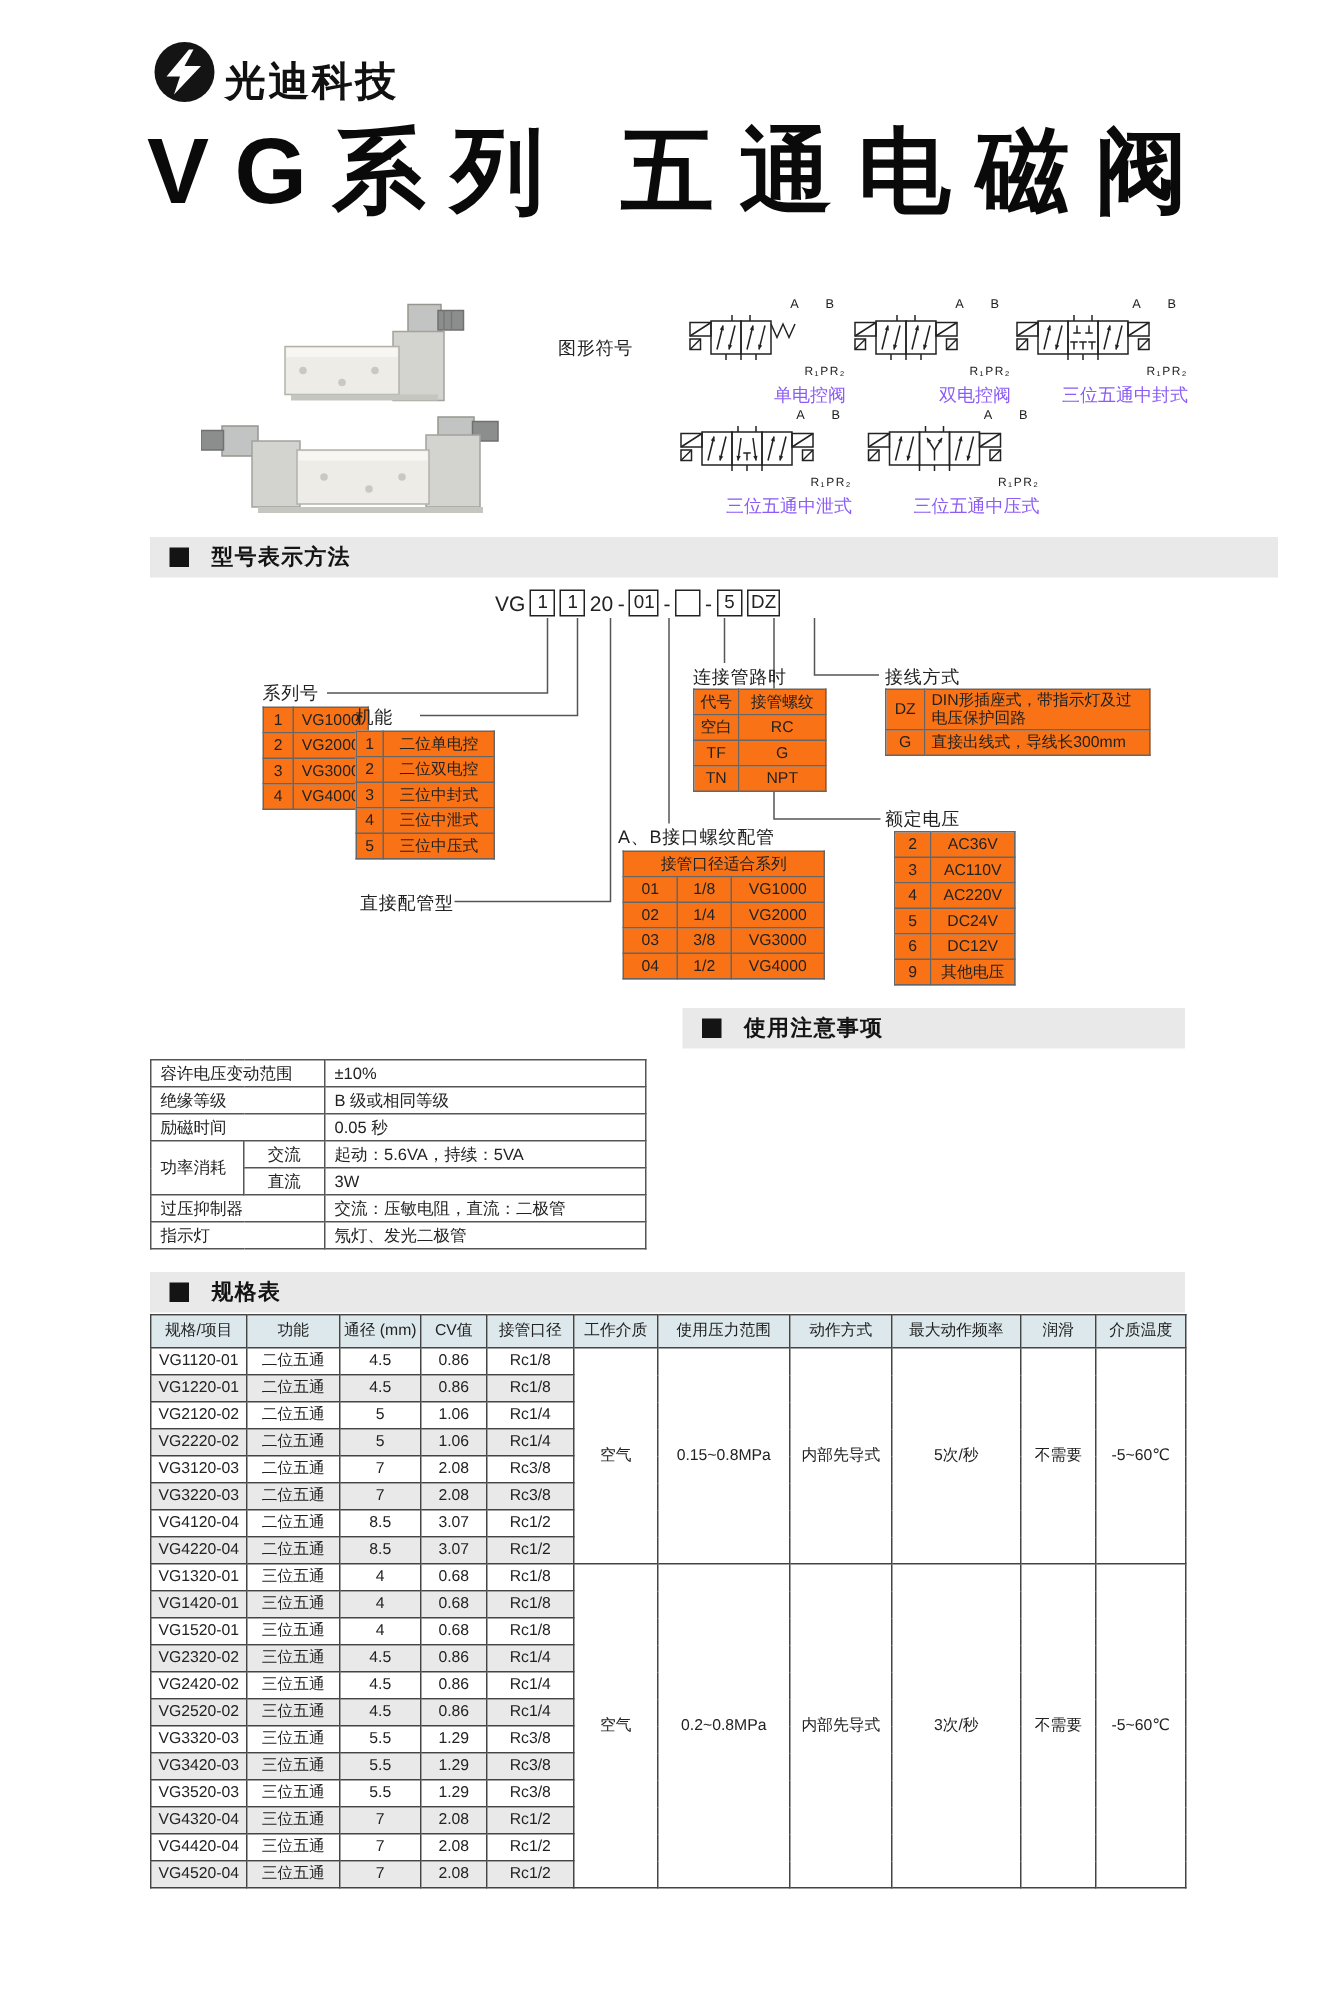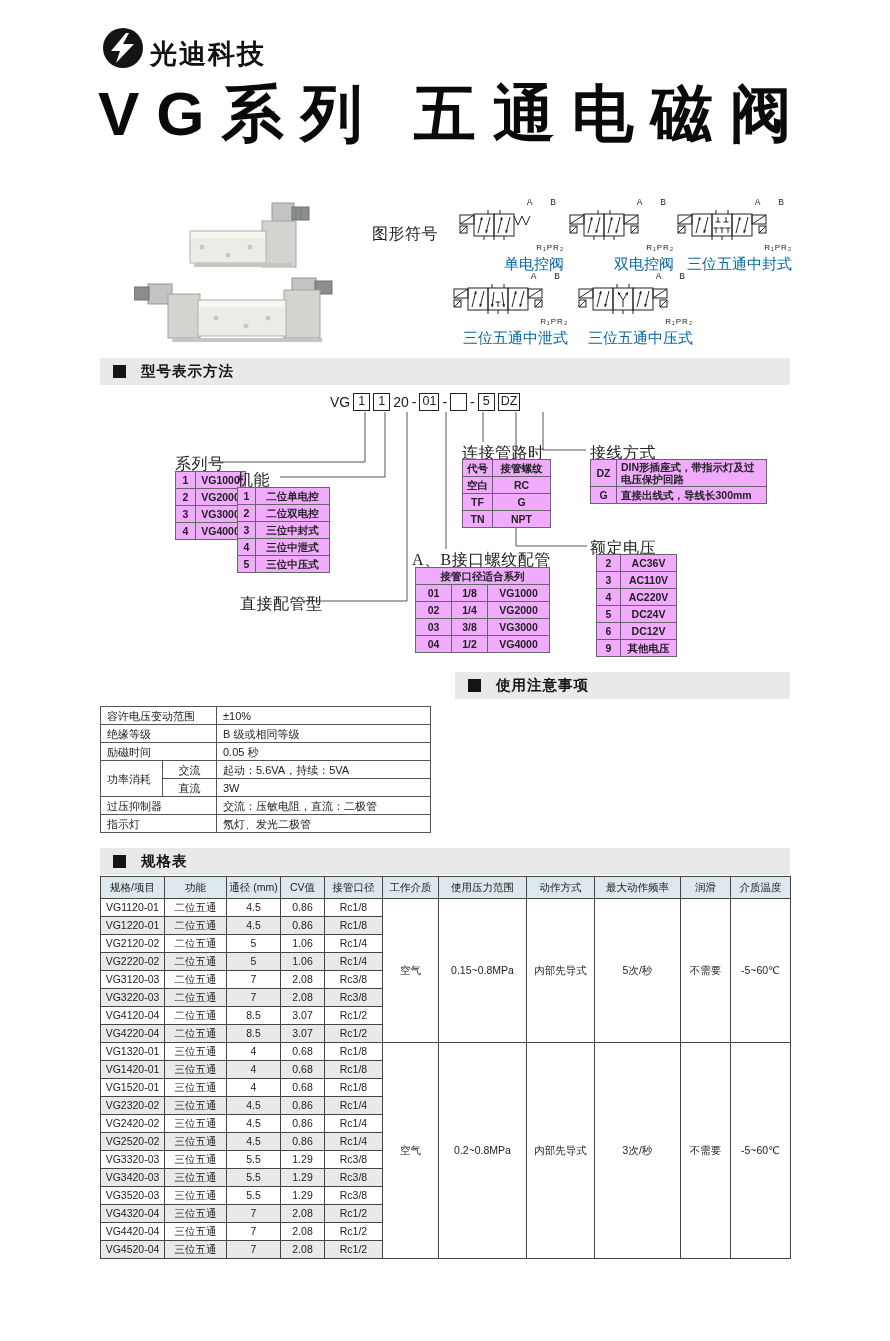--- a/index.html
+++ b/index.html
@@ -17,25 +17,25 @@
   .section-title{font-size:14.5px;font-weight:bold;color:#141414;letter-spacing:1px;}
 
   
   #model-code{position:absolute;left:330px;top:393px;display:flex;align-items:flex-end;gap:3px;height:18px;}
   .code-text{font-size:14px;color:#222;line-height:18px;}
   .code-box{box-sizing:border-box;border:1.5px solid #222;min-width:17px;height:18px;line-height:15px;
             font-size:12.5px;text-align:center;padding:0 2px;color:#222;}
   .code-box.empty{width:17px;}
 
   
-  .m-label{position:absolute;font-size:16px;color:#222;letter-spacing:0.5px;white-space:nowrap;font-family:Liberation Serif, serif;}
+  .m-label{position:absolute;font-size:12px;color:#222;letter-spacing:0.5px;white-space:nowrap;}
 
   
   .mini{position:absolute;border-collapse:collapse;font-size:10.5px;color:#222;background:#fff;}
-  .mini td,.mini th{border:1px solid #666;text-align:center;padding:1px 3px;height:14px;line-height:13px;font-weight:bold;background:#f0abfc;}
+  .mini td,.mini th{border:1px solid #666;text-align:center;padding:1px 3px;height:14px;line-height:13px;font-weight:normal;background:#f97316;}
   #wiring-table td{height:14px;}
   #wiring-table td.desc{text-align:left;padding:1px 4px;line-height:12px;}
 
   
   #coil-table{position:absolute;left:100px;top:706px;border-collapse:collapse;font-size:11px;color:#222;}
   #coil-table td{border:1px solid #555;height:15px;line-height:14px;padding:1px 6px;background:#fff;}
   #coil-table td.ctr{text-align:center;}
   #coil-table{border:1.5px solid #333;}
 
   
@@ -46,21 +46,21 @@
               font-size:10.5px;color:#222;border:1.5px solid #333;}
   #spec-table th{border:1px solid #444;background:#dce8ec;font-weight:normal;height:21px;line-height:21px;padding:0;text-align:center;overflow:hidden;}
   #spec-table td{border:1px solid #444;height:17px;line-height:17px;padding:0;text-align:center;background:#fff;overflow:hidden;}
   #spec-table tr.alt td{background:#e9e9e9;}
   #spec-table td.merged{background:#fff;}
 
   
   .valve-symbol{position:absolute;width:140px;display:flex;flex-direction:column;align-items:flex-end;}
   .sym-top{font-size:8.5px;letter-spacing:8px;color:#222;height:10px;line-height:10px;margin-left:8px;}
   .sym-bottom{font-size:8px;letter-spacing:1px;color:#222;height:9px;line-height:9px;}
-  .sym-caption{font-size:15px;color:#0369a1;margin-top:3px;white-space:nowrap;}
+  .sym-caption{font-size:12px;color:#8b5cf6;margin-top:3px;white-space:nowrap;}
 
   svg{display:block;}
 </style>
 </head>
 <body>
 
 <div id="page">
 
   <svg class="abs" style="left:102px;top:27px" width="42" height="42" viewBox="0 0 42 42">
     <circle cx="21" cy="21" r="20" fill="#141414"></circle>
@@ -265,21 +265,21 @@
           <rect x="100" y="8" width="14" height="9" fill="none" stroke="#222" stroke-width="1"></rect>
           <line x1="100" y1="17" x2="114" y2="8" stroke="#222" stroke-width="1"></line>
           <rect x="107" y="19" width="7" height="7" fill="none" stroke="#222" stroke-width="1"></rect>
           <line x1="107" y1="26" x2="114" y2="19" stroke="#222" stroke-width="1"></line>
         </svg>
         <div class="sym-bottom">R₁PR₂</div>
         <div class="sym-caption">三位五通中压式</div>
       </div>
     </div>
 
-  <div class="section-bar" style="left:100px;top:358px;width:690px;">
+  <div class="section-bar" style="left:100px;top:358px;width:752px;">
     <div class="section-bullet"></div>
     <div class="section-title">型号表示方法</div>
   </div>
 
   <div id="model-code">
       <span class="code-text">VG</span>
       <span class="code-box">1</span>
       <span class="code-box">1</span>
       <span class="code-text">20</span>
       <span class="code-text">-</span>

